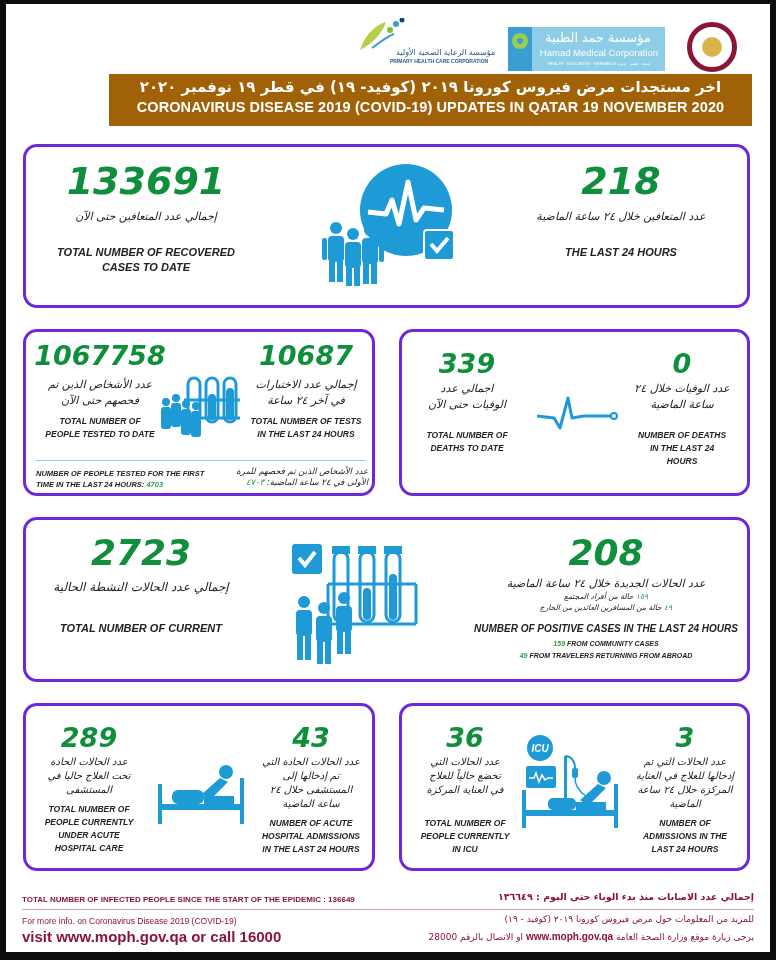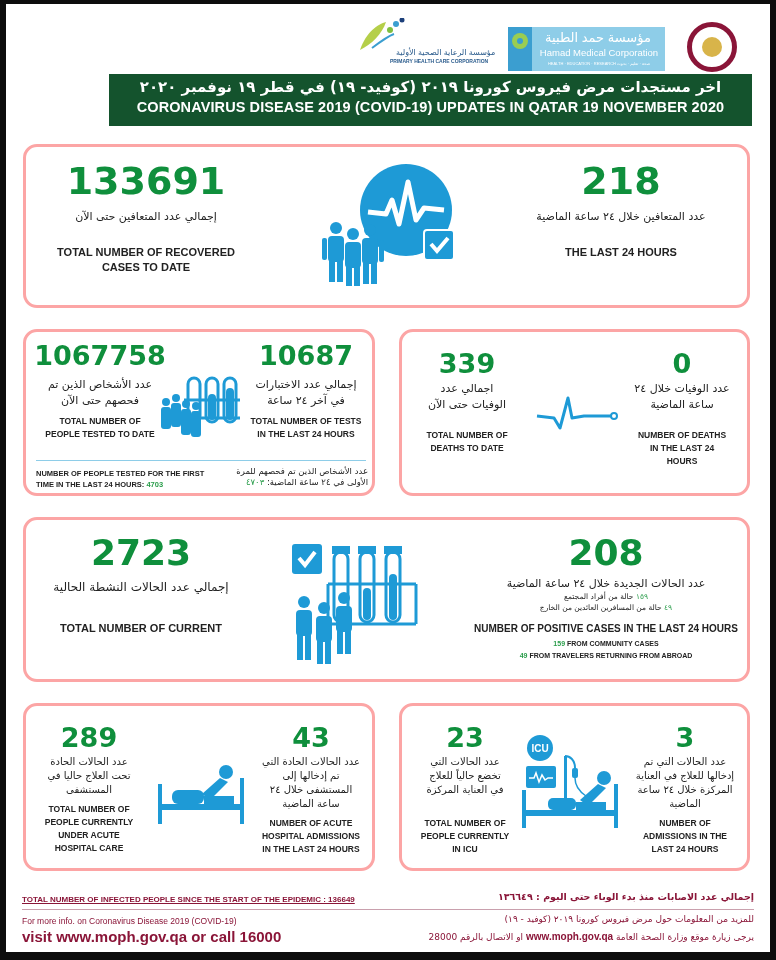--- a/index.html
+++ b/index.html
@@ -13,39 +13,39 @@
   .logo-phcc .txt-ar { position: absolute; left: 44px; top: 30px; font-size: 8px; color: #2a5b8c; white-space: nowrap; }
   .logo-phcc .txt-en { position: absolute; left: 38px; top: 40px; font-size: 5px; color: #2a5b8c; white-space: nowrap; font-weight: bold; }
   .logo-hmc { position: absolute; left: 508px; top: 13px; width: 157px; height: 44px; background: #8ecde8; }
   .logo-hmc .leaf { position: absolute; left: 0; top: 0; width: 24px; height: 44px; background: #3b9ed0; }
   .logo-hmc .ar { position: absolute; left: 30px; top: 3px; font-size: 13px; color: #fff; direction: rtl; width: 120px; text-align: center; }
   .logo-hmc .en { position: absolute; left: 30px; top: 20px; font-size: 9.5px; color: #fff; width: 122px; text-align: center; }
   .logo-hmc .sub { position: absolute; left: 30px; top: 34px; font-size: 4px; color: #fff; width: 122px; text-align: center; }
   .logo-moph { position: absolute; left: 687px; top: 8px; width: 50px; height: 50px; border-radius: 50%; border: 5px solid #8a1538; background: #fff; }
   .logo-moph .inner { position: absolute; left: 10px; top: 10px; width: 20px; height: 20px; border-radius: 50%; background: #d8b44a; }
 
-  .title-bar { position: absolute; left: 109px; top: 74px; width: 643px; height: 52px; background: #14532d; color: #fff; text-align: center; }
+  .title-bar { position: absolute; left: 109px; top: 74px; width: 643px; height: 52px; background: #a16207; color: #fff; text-align: center; }
   .title-bar .ar { font-family: "DejaVu Sans", sans-serif; font-size: 15px; font-weight: bold; padding-top: 4px; direction: rtl; }
   .title-bar .en { font-size: 14.5px; font-weight: bold; padding-top: 3px; letter-spacing: 0.1px; }
 
   
-  .card { position: absolute; border: 3px solid #fca5a5; border-radius: 14px; background: #fff; }
+  .card { position: absolute; border: 3px solid #6d28d9; border-radius: 14px; background: #fff; font-style: italic; }
   .num { color: #0f8f3c; font-weight: bold; text-align: center; font-family: "DejaVu Sans", sans-serif; letter-spacing: 0px; }
   .ar-lbl { direction: rtl; text-align: center; font-family: "DejaVu Sans", sans-serif; font-size: 11px; color: #222; line-height: 16px; }
   .en-lbl { text-align: center; font-weight: bold; font-size: 11px; color: #222; line-height: 15px; }
   .block { position: absolute; }
   .icon { position: absolute; }
   .green { color: #2a9d4b; }
 
   .small-en { font-size: 7.5px; font-weight: bold; line-height: 11px; color: #222; }
   .small-ar { font-size: 8.5px; direction: rtl; text-align: right; line-height: 11px; font-family: "DejaVu Sans", sans-serif; }
   .divider { position: absolute; height: 1px; background: #8ecde8; }
 
   
-  .footer-total { position: absolute; left: 22px; top: 895px; font-size: 8px; font-weight: bold; color: #8a1538; text-decoration: underline; }
+  .footer-total { position: absolute; left: 22px; top: 895px; font-size: 8px; font-weight: bold; color: #8a1538; }
   .footer-total-ar { position: absolute; right: 22px; top: 891px; font-size: 9.5px; direction: rtl; color: #8a1538; font-family: "DejaVu Sans", sans-serif; font-weight: bold; }
   .footer-line { position: absolute; left: 22px; top: 909px; width: 732px; height: 1px; background: #c9a0ad; }
   .footer-info { position: absolute; left: 22px; top: 916px; font-size: 8.5px; color: #8a1538; }
   .footer-visit { position: absolute; left: 22px; top: 928px; font-size: 15px; font-weight: bold; color: #8a1538; }
   .footer-info-ar { position: absolute; right: 22px; top: 914px; font-size: 9px; color: #8a1538; direction: rtl; font-family: "DejaVu Sans", sans-serif; }
   .footer-visit-ar { position: absolute; right: 22px; top: 931px; font-size: 9px; color: #8a1538; direction: rtl; font-family: "DejaVu Sans", sans-serif; }
   .footer-visit-ar b { font-family: "Liberation Sans", sans-serif; font-size: 10px; }
 </style>
 </head>
 <body>
@@ -288,21 +288,21 @@
     <div class="ar-lbl" style="font-size:10px;line-height:14px;">ساعة الماضية</div>
     <div style="height:6px"></div>
     <div class="en-lbl" style="font-size:8.5px;line-height:13px;">NUMBER OF ACUTE</div>
     <div class="en-lbl" style="font-size:8.5px;line-height:13px;">HOSPITAL ADMISSIONS</div>
     <div class="en-lbl" style="font-size:8.5px;line-height:13px;">IN THE LAST 24 HOURS</div>
   </div>
 </div>
 
 <div class="card" style="left:399px;top:703px;width:351px;height:168px;">
   <div class="block" style="left:8px;top:16px;width:110px;">
-    <div class="num" style="font-size:27px;">23</div>
+    <div class="num" style="font-size:27px;">36</div>
     <div class="ar-lbl" style="margin-top:2px;font-size:10px;line-height:14px;">عدد الحالات التي</div>
     <div class="ar-lbl" style="font-size:10px;line-height:14px;">تخضع حالياً للعلاج</div>
     <div class="ar-lbl" style="font-size:10px;line-height:14px;">في العناية المركزة</div>
     <div style="height:20px"></div>
     <div class="en-lbl" style="font-size:8.5px;line-height:13px;">TOTAL NUMBER OF</div>
     <div class="en-lbl" style="font-size:8.5px;line-height:13px;">PEOPLE CURRENTLY</div>
     <div class="en-lbl" style="font-size:8.5px;line-height:13px;">IN ICU</div>
   </div>
   <div class="icon" style="left:118px;top:28px;width:106px;height:94px;">
     <svg width="106" height="94" viewBox="0 0 106 94">

